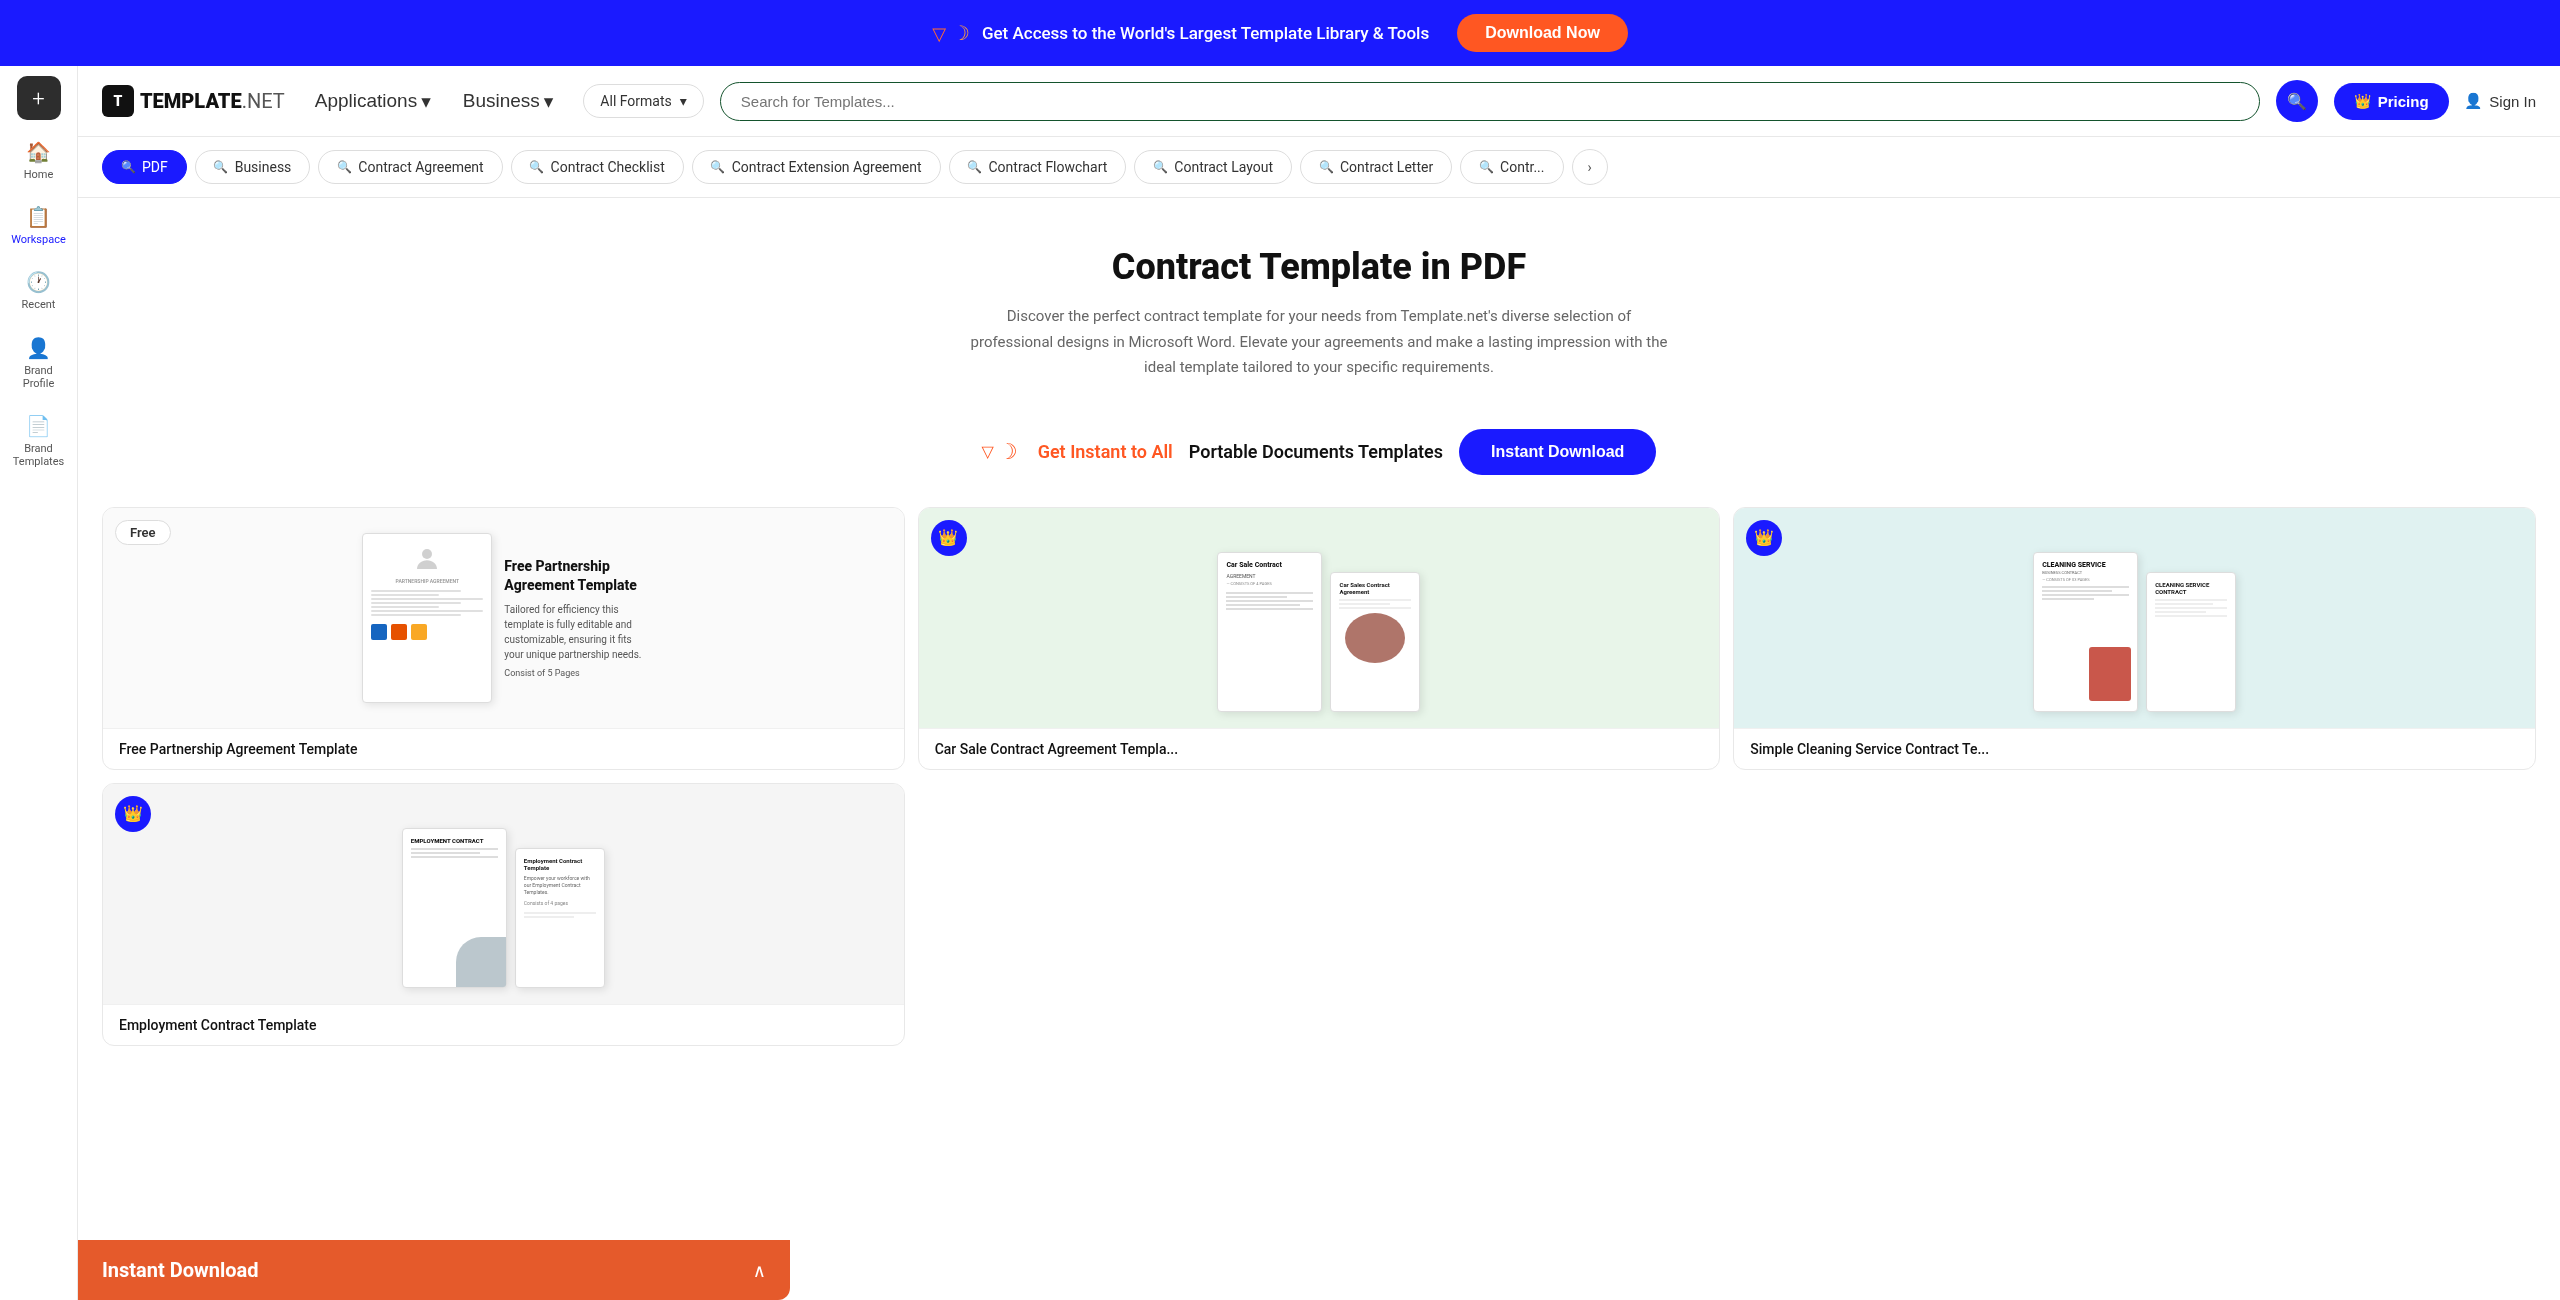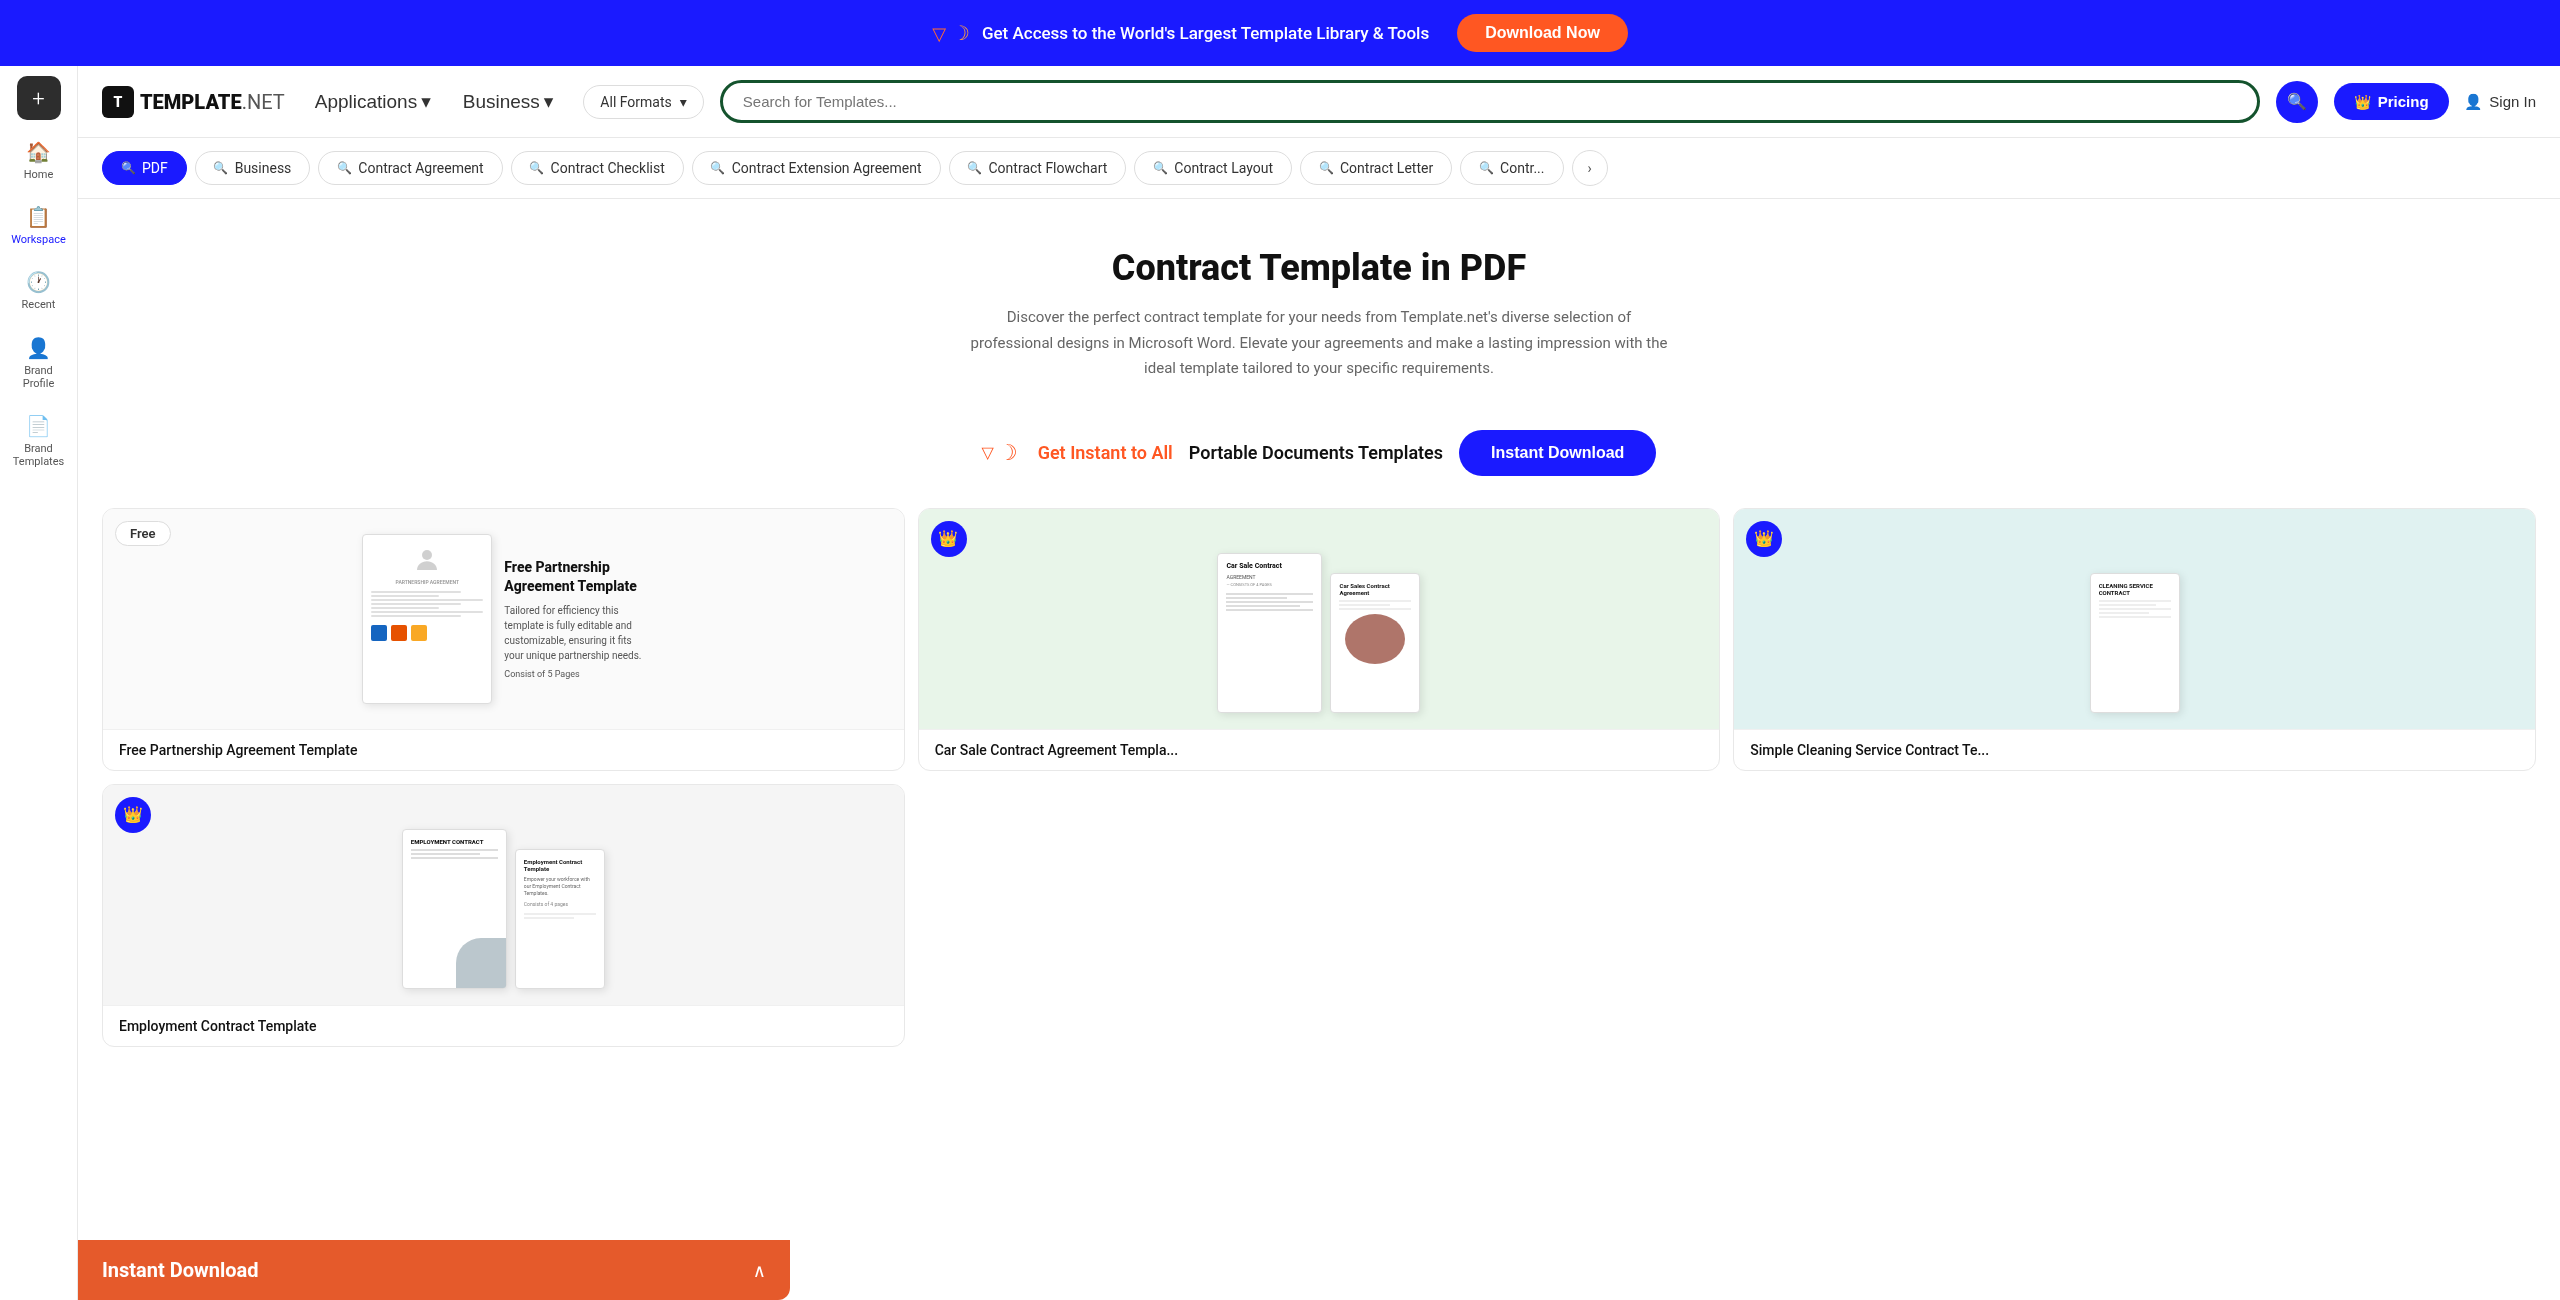--- a/index.html
+++ b/index.html
@@ -113,21 +113,21 @@
       border-radius: 25px;
       padding: 8px 16px;
       gap: 8px;
       cursor: pointer;
       font-size: 14px;
       color: #333;
       background: #fff;
     }
     .search-bar {
       flex: 1;
-      border: 3px solid #14532d;
+      border: 1px solid #14532d;
       border-radius: 25px;
       padding: 10px 20px;
       font-size: 15px;
       color: #999;
       background: #fff;
       outline: none;
     }
     .search-icon-btn {
       width: 42px; height: 42px;
       background: #1a1aff;
@@ -547,20 +547,30 @@
           </div>
           <div class="card-footer">
             <span>Car Sale Contract Agreement Templa...</span>
           </div>
         </div>
 
         <div class="template-card">
           <div class="card-preview teal-bg">
             <div class="premium-badge">👑</div>
             <div style="display:flex; gap:8px; align-items:flex-end; padding:16px; height:100%;">
+              <div style="background:#fff; border:1px solid #ddd; border-radius:4px; width:105px; height:160px; padding:8px; box-shadow:2px 2px 8px rgba(0,0,0,0.1); position:relative;">
+                <div style="font-size:7px; font-weight:800; color:#111; text-transform:uppercase; margin-bottom:1px;">CLEANING SERVICE</div>
+                <div style="font-size:4px; color:#666; margin-bottom:2px;">BUSINESS CONTRACT</div>
+                <div style="font-size:4px; color:#888; margin-bottom:4px;">— CONSISTS OF 03 PAGES</div>
+                <div style="height:2px; background:#ddd; margin:2px 0;"></div>
+                <div style="height:2px; background:#ddd; margin:2px 0; width:80%;"></div>
+                <div style="height:2px; background:#ddd; margin:2px 0;"></div>
+                <div style="height:2px; background:#ddd; margin:2px 0; width:60%;"></div>
+                <div style="position:absolute; right:6px; bottom:10px; width:42px; height:54px; background:#c0392b; border-radius:3px; opacity:0.85;"></div>
+              </div>
               <div style="background:#fff; border:1px solid #ddd; border-radius:4px; width:90px; height:140px; padding:8px; box-shadow:2px 2px 8px rgba(0,0,0,0.1);">
                 <div style="font-size:6px; font-weight:700; color:#111; margin-bottom:4px; text-transform:uppercase;">Cleaning Service Contract</div>
                 <div style="height:2px; background:#eee; margin:2px 0;"></div>
                 <div style="height:2px; background:#eee; margin:2px 0; width:80%;"></div>
                 <div style="height:2px; background:#eee; margin:2px 0;"></div>
                 <div style="height:2px; background:#eee; margin:2px 0; width:70%;"></div>
                 <div style="height:2px; background:#eee; margin:2px 0;"></div>
               </div>
             </div>
           </div>

